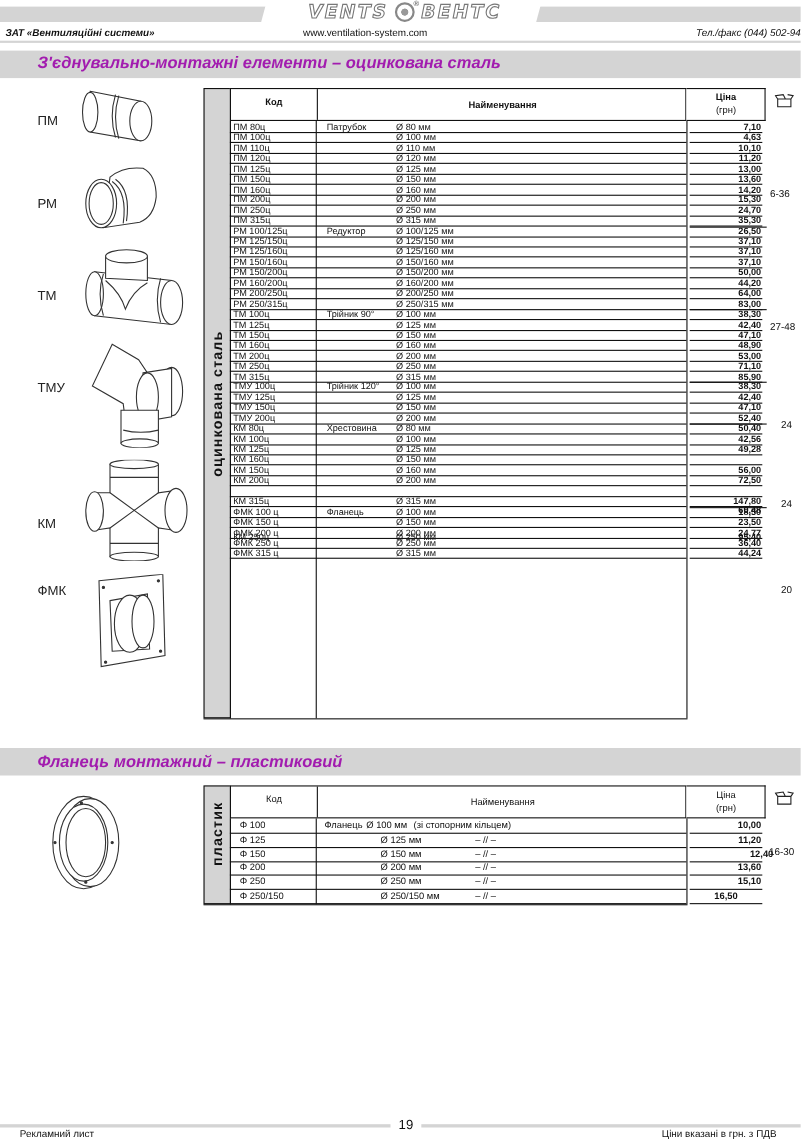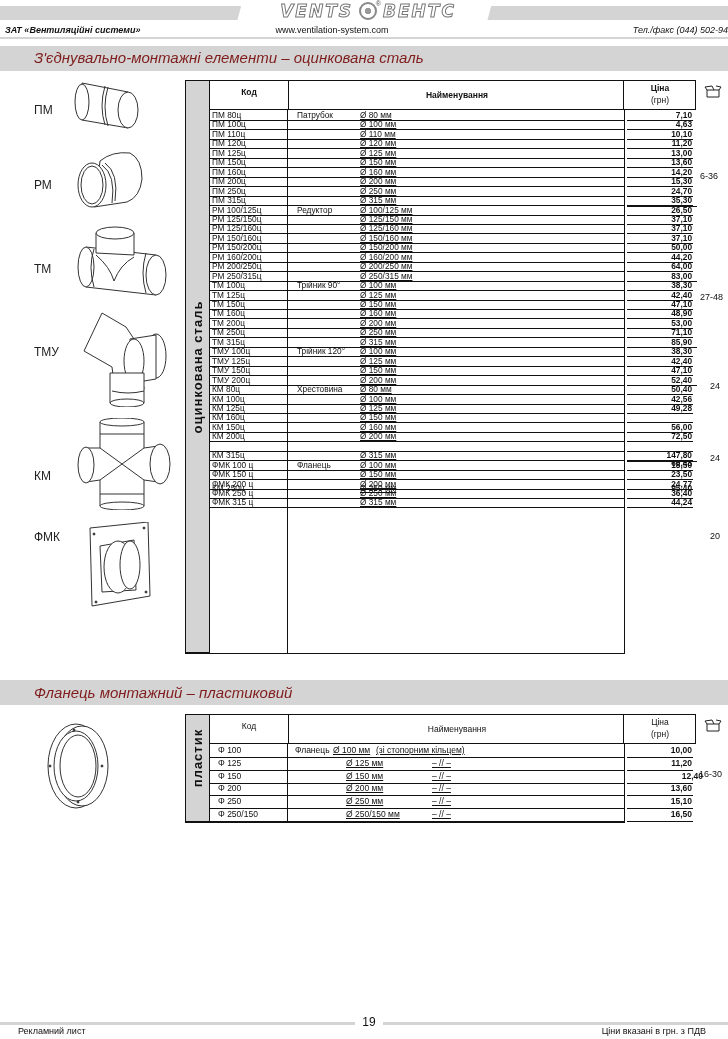--- a/index.html
+++ b/index.html
@@ -12,33 +12,33 @@
   .hdr-logo { position: absolute; left: 248px; top: 0px; width: 240px; height: 21px; display: flex; align-items: center; justify-content: center; gap: 6px; }
   .logo-text { font-family: "DejaVu Sans", sans-serif; font-weight: bold; font-style: italic; font-size: 17px; letter-spacing: 2px; color: #fff; -webkit-text-stroke: 1px #777; }
   .logo-fan { width: 18px; height: 18px; border-radius: 50%; border: 2px solid #888; background: radial-gradient(circle, #999 0 3px, #fff 3.5px); position: relative; }
   .logo-reg { position: absolute; right: -6px; top: -4px; font-size: 7px; color: #555; }
   .hdr-left { position: absolute; left: 5px; top: 25px; font-size: 9px; font-weight: bold; font-style: italic; }
   .hdr-center { position: absolute; left: 0; width: 664px; top: 25px; text-align: center; font-size: 9px; }
   .hdr-right { position: absolute; right: -8px; top: 25px; font-size: 9px; font-style: italic; white-space: nowrap; }
   .hdr-line { position: absolute; left: 0; top: 37px; width: 728px; height: 2px; background: #d4d4d4; }
 
   .section-bar { position: absolute; left: 0; width: 728px; height: 25px; background: #d4d4d4; }
-  .section-title { position: absolute; left: 34px; font-size: 15px; font-weight: normal; font-style: italic; color: #7f1d1d; }
+  .section-title { position: absolute; left: 34px; font-size: 15px; font-weight: bold; font-style: italic; color: #a21caf; }
   .prod-label { position: absolute; font-size: 12px; color: #222; }
   svg.pic { position: absolute; stroke: #333; fill: #fff; stroke-width: 1; }
   .side-band { position: absolute; background: #d4d4d4; border: 1px solid #111; }
   .side-text { position: absolute; font-weight: bold; font-size: 13px; letter-spacing: 1px; color: #111; transform: rotate(-90deg); transform-origin: center; white-space: nowrap; }
   .thead { position: absolute; border: 1px solid #111; background: #fff; font-size: 8.5px; font-weight: bold; }
   .th { position: absolute; text-align: center; }
   .vline { position: absolute; width: 1px; background: #111; }
   .hline { position: absolute; height: 1px; background: #111; }
   .row { position: absolute; height: 9px; font-size: 8.3px; line-height: 9px; white-space: nowrap; }
   .cell-code { position: absolute; left: 0; }
   .cell-type { position: absolute; }
-  .cell-size { position: absolute; text-decoration: underline; }
+  .cell-size { position: absolute; }
   .cell-price { position: absolute; text-align: right; font-weight: bold; }
   .pack { position: absolute; font-size: 9px; }
   .box-icon { position: absolute; }
 
   
   .ftr-line { position: absolute; top: 1022px; height: 3px; background: #d4d4d4; }
   .ftr-page { position: absolute; left: 355px; width: 28px; top: 1015px; text-align: center; font-size: 12px; }
   .ftr-left { position: absolute; left: 18px; top: 1026px; font-size: 9px; }
   .ftr-right { position: absolute; right: 22px; top: 1026px; font-size: 9px; }
 </style>
@@ -579,21 +579,21 @@
         <span class="cell-size" style="left: 128px;">Ø 250 мм</span>
         <span class="cell-size" style="left: 214px;">– // –</span>
         <span class="cell-price" style="left: 410px; width: 64px;">15,10</span>
       </div>
       <div class="hline" style="left: 209px; top: 808.2px; width: 415px;"></div>
       <div class="hline" style="left: 627px; top: 808.2px; width: 66px;"></div>
       <div class="row" style="left: 218px; top: 809px; width: 480px; font-size: 8.5px; height: 12px; line-height: 11px;">
         <span class="cell-code">Φ 250/150</span>
         <span class="cell-size" style="left: 128px;">Ø 250/150 мм</span>
         <span class="cell-size" style="left: 214px;">– // –</span>
-        <span class="cell-price" style="left: 410px; width: 64px;">16,50</span>
+        <span class="cell-price" style="left: 410px; width: 64px; text-align: center;">16,50</span>
       </div>
       <div class="hline" style="left: 209px; top: 821px; width: 415px;"></div>
       <div class="hline" style="left: 627px; top: 821px; width: 66px;"></div>
     </div>
   <div class="pack" style="left:699px; top:769px;">16-30</div>
 </div>
 
 <div class="ftr-line" style="left:0; width:355px;"></div>
 <div class="ftr-line" style="left:383px; width:345px;"></div>
 <div class="ftr-page">19</div>

